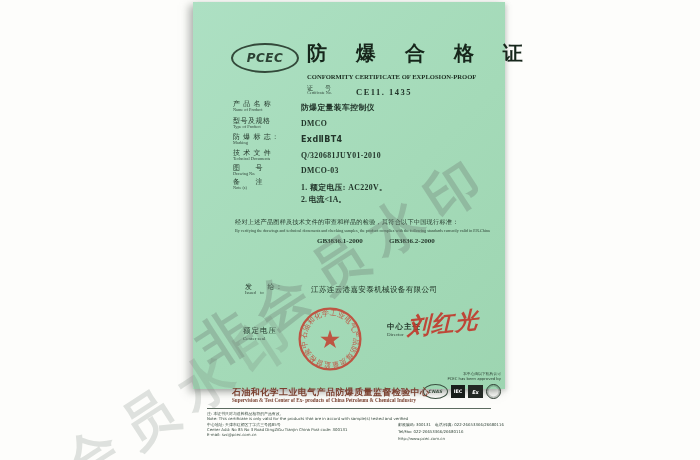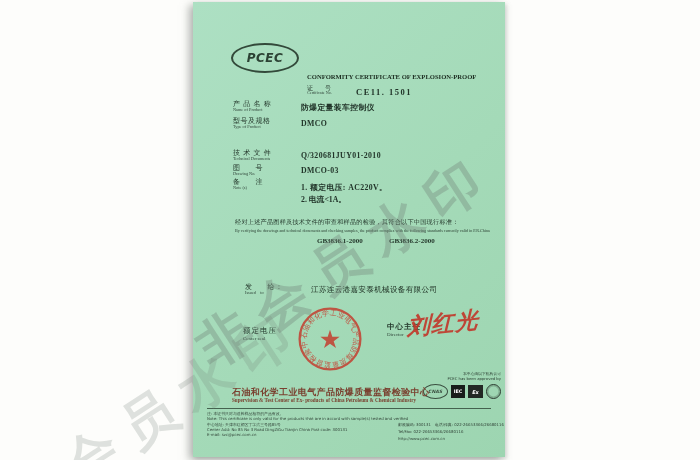--- a/index.html
+++ b/index.html
@@ -3,21 +3,21 @@
 <meta charset="utf-8">
 <style>
   html,body{margin:0;padding:0;}
   body{
     width:700px;height:460px;position:relative;overflow:hidden;
     background:#fdfdfb;
     font-family:"DejaVu Sans",sans-serif;
     color:#24372b;
   }
   .paper{
-    position:absolute;left:193px;top:2px;width:312px;height:455px;
+    position:absolute;left:193px;top:2px;width:312px;height:387px;
     background:linear-gradient(135deg,#ade0c3 0%,#a4dab8 55%,#9dd5b1 100%);
     box-shadow:-4px 3px 8px rgba(105,112,105,.5), 2px 2px 4px rgba(160,165,160,.35);
   }
   .abs{position:absolute;}
   
   .pcec-logo{
     left:38px;top:41px;width:64px;height:26px;border:2px solid #33493a;border-radius:50%;
     display:flex;align-items:center;justify-content:center;
   }
   .pcec-logo span{font-style:italic;font-weight:bold;font-size:12px;color:#2c4234;letter-spacing:.5px;}
@@ -80,44 +80,52 @@
   svg text{font-family:"DejaVu Sans",sans-serif;}
 </style>
 </head>
 <body>
 
 <div class="paper">
 
   <div class="abs pcec-logo">
     <span>PCEC</span>
   </div>
+  <div class="abs cert-title">防 爆 合 格 证</div>
   <div class="abs cert-subtitle">CONFORMITY CERTIFICATE OF EXPLOSION-PROOF</div>
 
   <div class="abs certno-label">
     <div class="zh">证　号</div>
     <div class="en">Certificate No.</div>
   </div>
-  <div class="abs certno-value">CE11. 1501</div>
+  <div class="abs certno-value">CE11. 1435</div>
 
   <div class="abs frow" style="top:99px">
     <div class="flabel">
       <div class="zh">产 品 名 称</div>
       <div class="en">Name of Product</div>
     </div>
     <div class="fvalue">防爆定量装车控制仪</div>
   </div>
 
   <div class="abs frow" style="top:116px">
     <div class="flabel">
       <div class="zh">型号及规格</div>
       <div class="en">Type of Product</div>
     </div>
     <div class="fvalue">DMCO</div>
   </div>
 
+  <div class="abs frow" style="top:132px">
+    <div class="flabel">
+      <div class="zh">防 爆 标 志 :</div>
+      <div class="en">Marking</div>
+    </div>
+    <div class="fvalue bold-mark">ExdⅡBT4</div>
+  </div>
 
   <div class="abs frow" style="top:148px">
     <div class="flabel">
       <div class="zh">技 术 文 件</div>
       <div class="en">Technical Documents</div>
     </div>
     <div class="fvalue">Q/320681JUY01-2010</div>
   </div>
 
   <div class="abs frow" style="top:163px">

